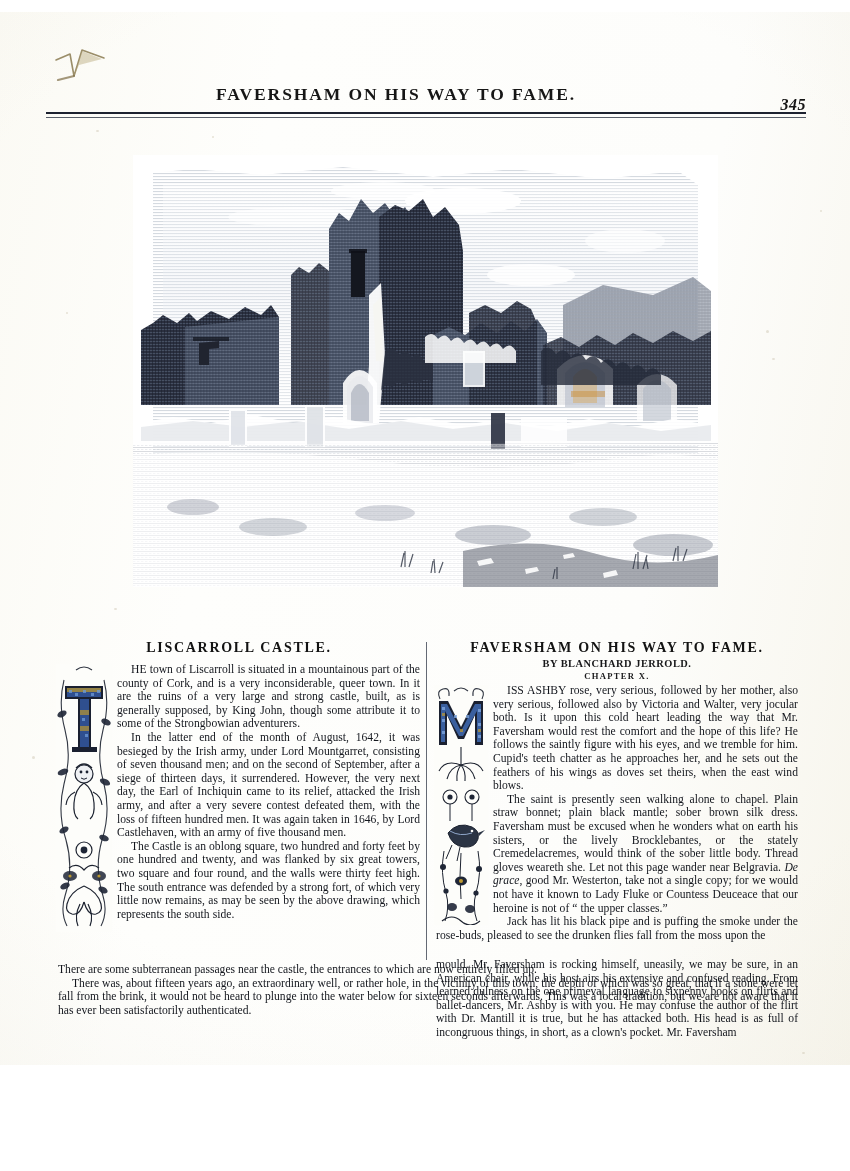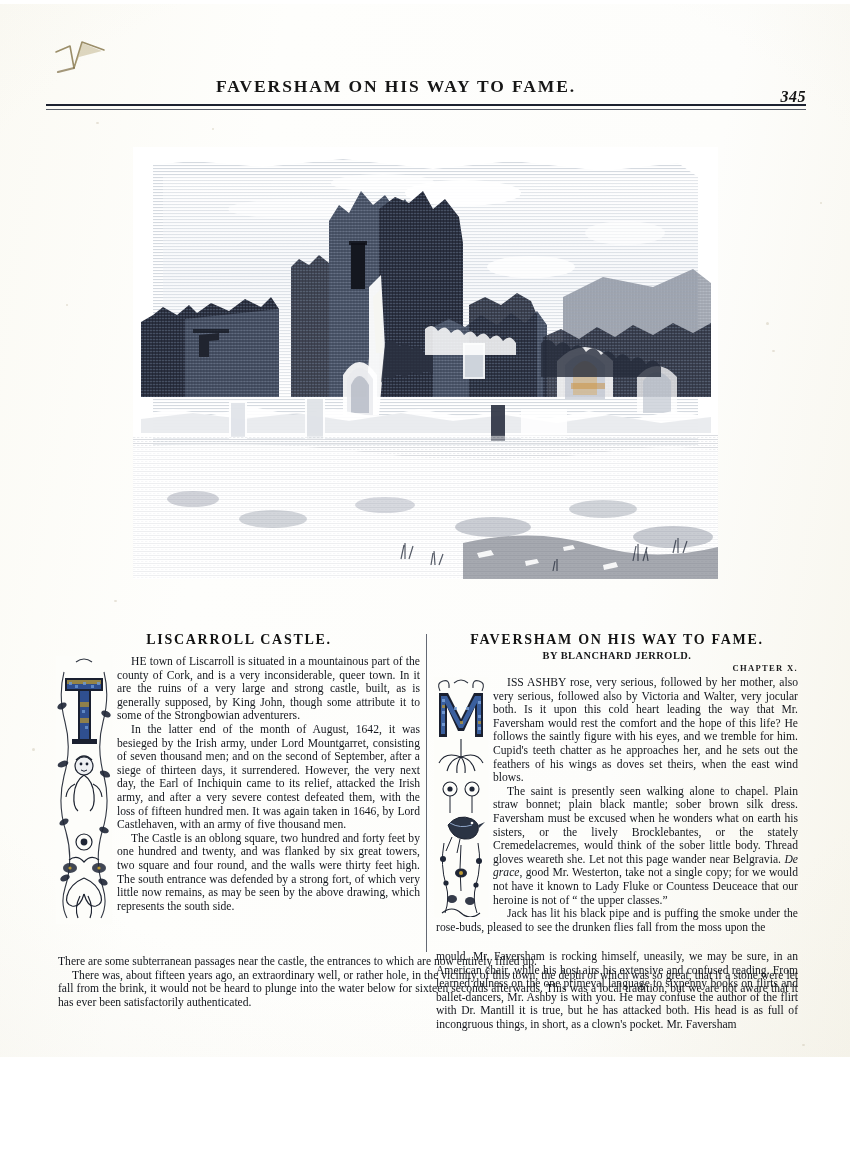--- a/index.html
+++ b/index.html
@@ -9,21 +9,21 @@
     background: #ffffff;
   }
   body {
     font-family: "Liberation Serif", "DejaVu Serif", serif;
   }
 
   .page {
     position: relative;
     width: 850px;
     height: 1053px;
-    margin: 4px auto;
+    margin: 12px auto;
     background: #fdfdfa;
     overflow: hidden;
   }
 
   
   .paper-texture {
     position: absolute;
     inset: 0;
     background:
       radial-gradient(ellipse 120% 90% at 50% 45%, rgba(255,255,255,0) 55%, rgba(236,233,222,0.55) 100%),
@@ -145,21 +145,21 @@
   .art-title.small-gap { margin-bottom: 2px; }
   .byline {
     text-align: center;
     font-weight: bold;
     font-size: 10.4px;
     letter-spacing: .5px;
     color: #18181a;
     margin: 0 0 2px 0;
   }
   .chapter {
-    text-align: right;
+    text-align: center;
     font-weight: bold;
     font-size: 8.6px;
     letter-spacing: 1.3px;
     color: #1a1a1c;
     margin: 0 0 3px 0;
   }
 
   .prose {
     font-size: 11.6px;
     line-height: 13.6px;

